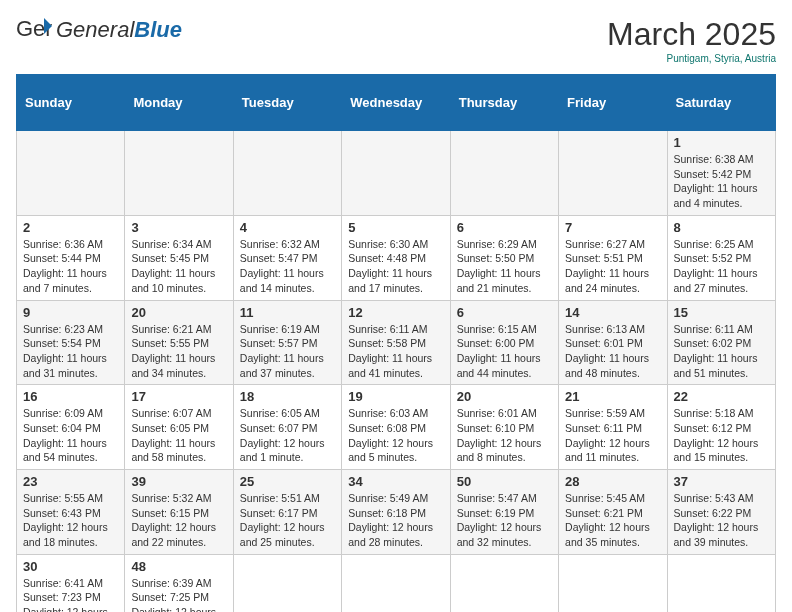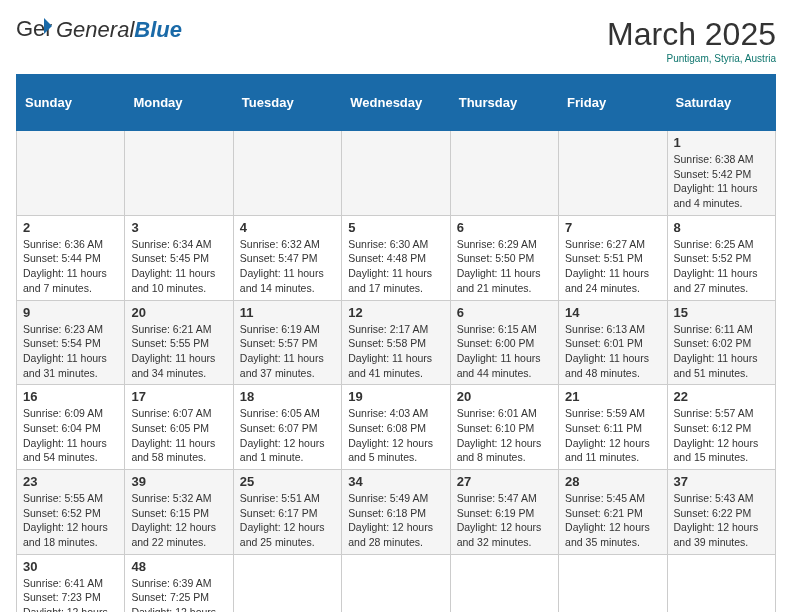--- a/index.html
+++ b/index.html
@@ -185,21 +185,21 @@
 Daylight: 11 hours and 34 minutes.</div>
         </td>
         <td>
           <span class="day-number">11</span>
           <div class="day-info">Sunrise: 6:19 AM
 Sunset: 5:57 PM
 Daylight: 11 hours and 37 minutes.</div>
         </td>
         <td>
           <span class="day-number">12</span>
-          <div class="day-info">Sunrise: 2:17 AM
+          <div class="day-info">Sunrise: 6:11 AM
 Sunset: 5:58 PM
 Daylight: 11 hours and 41 minutes.</div>
         </td>
         <td>
           <span class="day-number">6</span>
           <div class="day-info">Sunrise: 6:15 AM
 Sunset: 6:00 PM
 Daylight: 11 hours and 44 minutes.</div>
         </td>
         <td>
@@ -229,48 +229,48 @@
 Daylight: 11 hours and 58 minutes.</div>
         </td>
         <td>
           <span class="day-number">18</span>
           <div class="day-info">Sunrise: 6:05 AM
 Sunset: 6:07 PM
 Daylight: 12 hours and 1 minute.</div>
         </td>
         <td>
           <span class="day-number">19</span>
-          <div class="day-info">Sunrise: 4:03 AM
+          <div class="day-info">Sunrise: 6:03 AM
 Sunset: 6:08 PM
 Daylight: 12 hours and 5 minutes.</div>
         </td>
         <td>
           <span class="day-number">20</span>
           <div class="day-info">Sunrise: 6:01 AM
 Sunset: 6:10 PM
 Daylight: 12 hours and 8 minutes.</div>
         </td>
         <td>
           <span class="day-number">21</span>
           <div class="day-info">Sunrise: 5:59 AM
 Sunset: 6:11 PM
 Daylight: 12 hours and 11 minutes.</div>
         </td>
         <td>
           <span class="day-number">22</span>
-          <div class="day-info">Sunrise: 5:57 AM
+          <div class="day-info">Sunrise: 5:18 AM
 Sunset: 6:12 PM
 Daylight: 12 hours and 15 minutes.</div>
         </td>
       </tr>
       <tr class="row-shaded">
         <td>
           <span class="day-number">23</span>
           <div class="day-info">Sunrise: 5:55 AM
-Sunset: 6:52 PM
+Sunset: 6:43 PM
 Daylight: 12 hours and 18 minutes.</div>
         </td>
         <td>
           <span class="day-number">39</span>
           <div class="day-info">Sunrise: 5:32 AM
 Sunset: 6:15 PM
 Daylight: 12 hours and 22 minutes.</div>
         </td>
         <td>
           <span class="day-number">25</span>
@@ -278,21 +278,21 @@
 Sunset: 6:17 PM
 Daylight: 12 hours and 25 minutes.</div>
         </td>
         <td>
           <span class="day-number">34</span>
           <div class="day-info">Sunrise: 5:49 AM
 Sunset: 6:18 PM
 Daylight: 12 hours and 28 minutes.</div>
         </td>
         <td>
-          <span class="day-number">27</span>
+          <span class="day-number">50</span>
           <div class="day-info">Sunrise: 5:47 AM
 Sunset: 6:19 PM
 Daylight: 12 hours and 32 minutes.</div>
         </td>
         <td>
           <span class="day-number">28</span>
           <div class="day-info">Sunrise: 5:45 AM
 Sunset: 6:21 PM
 Daylight: 12 hours and 35 minutes.</div>
         </td>

